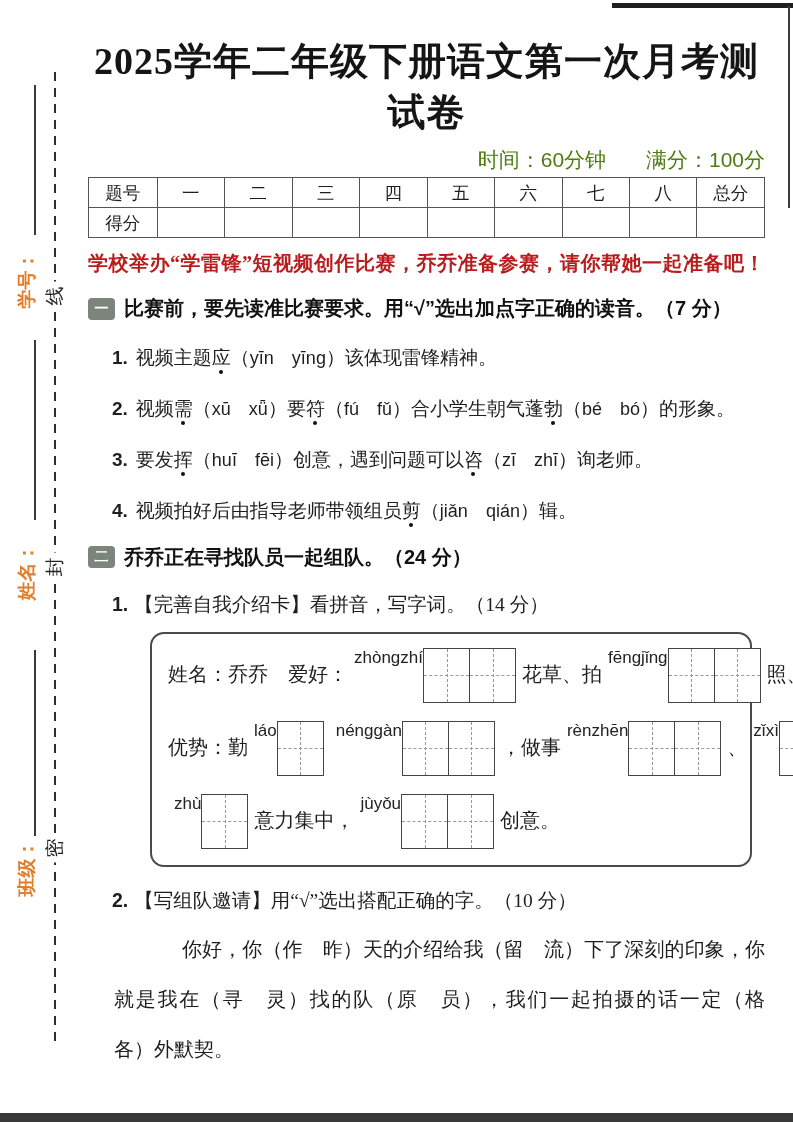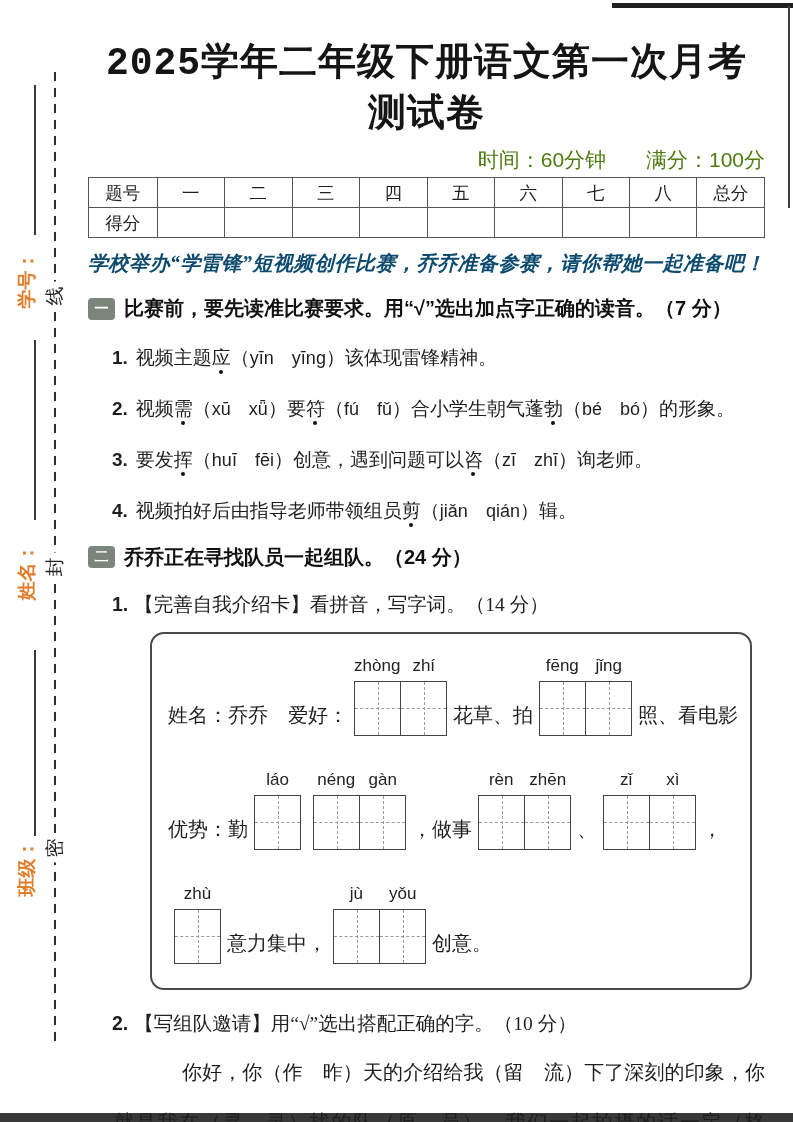--- a/index.html
+++ b/index.html
@@ -18,31 +18,31 @@
   .side-label{position:absolute;white-space:nowrap;font-size:19px;font-weight:600;color:#e07e2c;
     transform:translate(-50%,-50%) rotate(-90deg);}
   .seal-char{position:absolute;white-space:nowrap;font-size:19px;color:#222;background:#fff;
     padding:0 5px;transform:translate(-50%,-50%) rotate(-90deg);z-index:2;}
   .blank-line{position:absolute;left:34px;width:2px;background:#3a3a3a;}
   .bl1{top:85px;height:150px;} .bl2{top:340px;height:180px;} .bl3{top:650px;height:186px;}
 
   
   .main{position:absolute;left:88px;top:0;width:677px;}
   .title{margin:36px 0 0;text-align:center;font-size:38px;font-weight:bold;color:#151515;
-    letter-spacing:1px;font-family:Liberation Mono, monospace;}
+    letter-spacing:1px;font-family:Liberation Serif, serif;}
   .meta{margin-top:8px;text-align:right;font-size:21px;font-family:"Liberation Sans",sans-serif;color:#4d7c0f;}
   .meta span{margin-left:34px;}
 
   table.score{border-collapse:collapse;width:100%;margin-top:3px;table-layout:fixed;
     font-family:"Liberation Sans",sans-serif;}
   table.score td,table.score th{border:1.5px solid #555;height:29px;text-align:center;
     font-size:17.5px;font-weight:normal;padding:0;}
   table.score .c0{width:10%;}
 
-  .intro{margin:12px 0 16px;font-size:20px;font-weight:600;color:#0c4a6e;letter-spacing:.5px;font-style:italic;}
+  .intro{margin:12px 0 16px;font-size:20px;font-weight:600;color:#b91c1c;letter-spacing:.5px;}
 
   .sec-head{display:flex;align-items:center;gap:9px;margin-top:18px;
     font-family:"Liberation Sans",sans-serif;font-size:20px;font-weight:bold;color:#111;}
   .badge{flex:0 0 auto;width:27px;height:22px;border-radius:4px;background:#7b857b;color:#fff;
     display:flex;align-items:center;justify-content:center;font-size:14px;font-weight:bold;}
 
   ol.qlist{list-style:none;margin:6px 0 0;padding:0 0 0 24px;}
   ol.qlist li{margin-top:21px;font-size:19px;line-height:1.55;}
   .qnum{font-family:"Liberation Sans",sans-serif;font-weight:600;margin-right:8px;}
   .py{font-family:"Liberation Sans",sans-serif;font-size:18px;}
@@ -52,21 +52,21 @@
 
   .subq{margin-top:20px;font-size:19.5px;padding-left:24px;}
   .subq .qnum{margin-right:6px;}
 
   
   .card{margin:14px 0 0 62px;width:566px;border:2px solid #4a4a4a;border-radius:14px;
     padding:14px 16px 16px;}
   .card-row{display:flex;align-items:flex-end;flex-wrap:nowrap;margin-top:18px;}
   .card-row:first-child{margin-top:0;}
   .card-text{font-size:20px;padding-bottom:15px;white-space:nowrap;font-family:Liberation Serif, serif;}
-  .ggroup{display:flex;flex-direction:column;margin:8px 6px;justify-content:flex-end;}
+  .ggroup{display:flex;flex-direction:row;margin:0 6px;justify-content:flex-end;}
   .pyrow{display:flex;height:25px;}
   .pyrow span{flex:1;text-align:center;font-family:"Liberation Sans",sans-serif;font-size:17px;color:#222;}
   .cells{display:flex;border:1.6px solid #444;background:#fff;}
   .cell{width:45px;height:53px;position:relative;border-left:1.6px solid #444;}
   .cell:first-child{border-left:none;}
   .cell::before{content:"";position:absolute;left:50%;top:0;bottom:0;border-left:1px dashed #999;}
   .cell::after{content:"";position:absolute;top:50%;left:0;right:0;border-top:1px dashed #999;}
 
   .invite{margin:10px 0 0 26px;width:651px;font-size:20px;line-height:50px;
     text-indent:3.4em;text-align:justify;}

